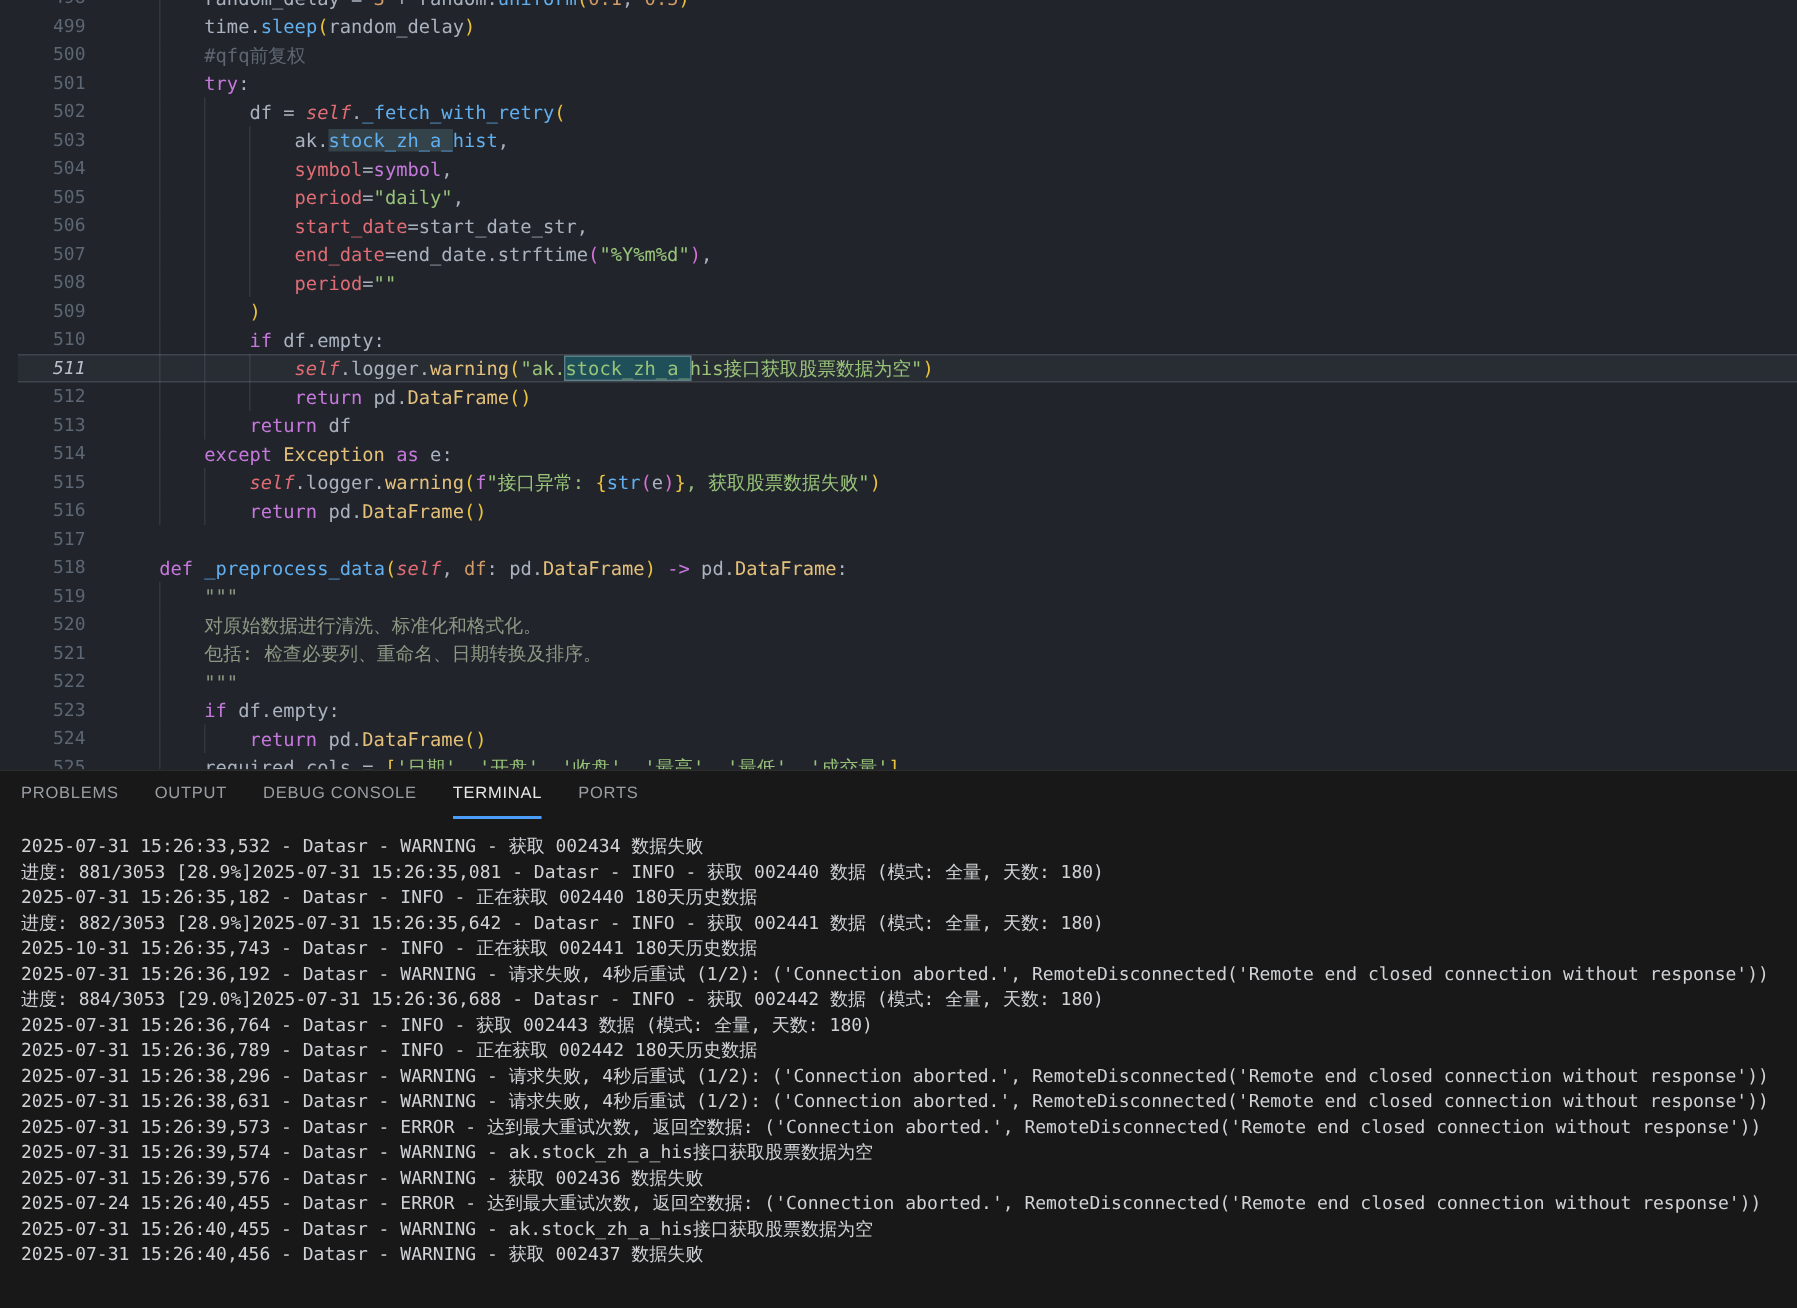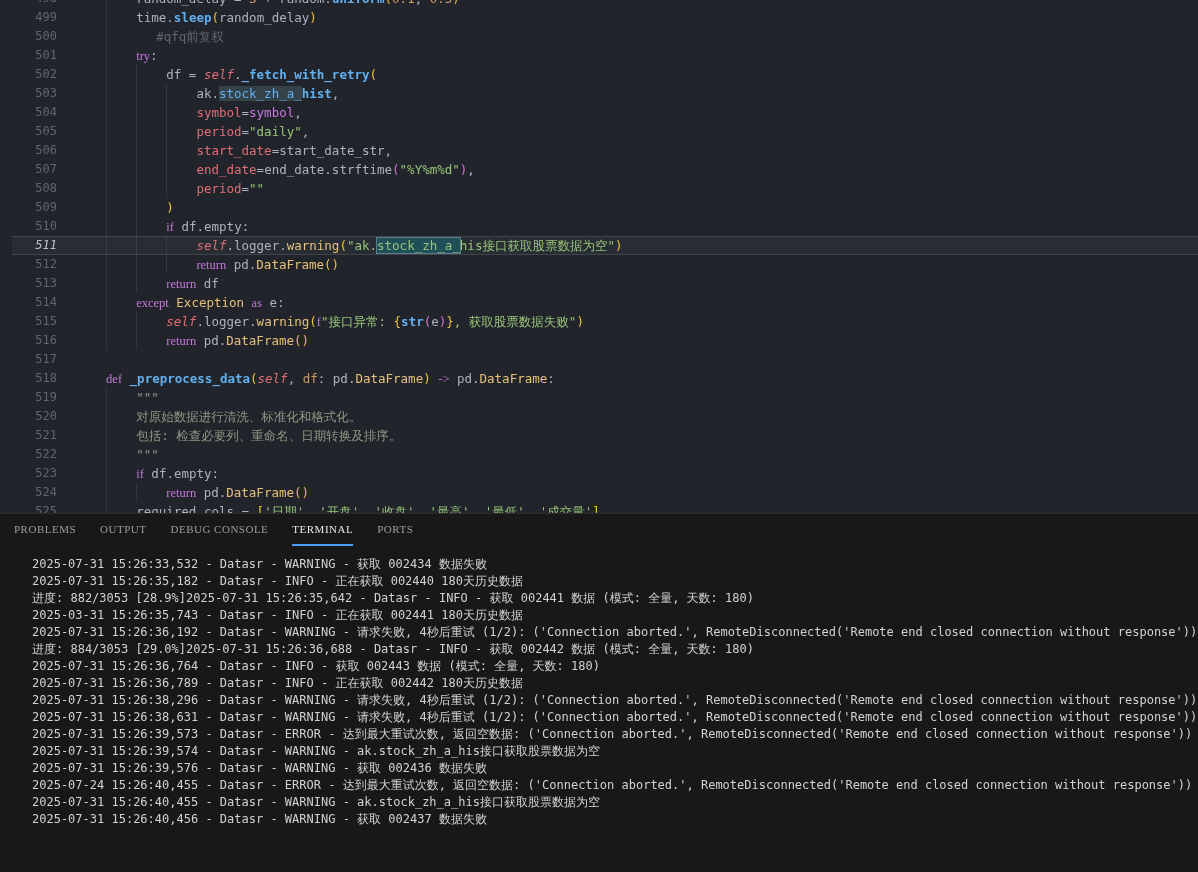--- a/index.html
+++ b/index.html
@@ -11,42 +11,42 @@
   .editor{position:absolute;top:0;left:12px;width:1198px;height:513px;overflow:hidden;background:#21252b;}
   .lines{margin-top:-11px;}
   .row{position:relative;height:19px;line-height:19px;white-space:pre;font-size:12.5px;width:1198px;}
   .row.cur{background:rgba(160,175,190,.06);
     box-shadow:inset 0 1px 0 rgba(175,185,200,.18), inset 0 -1px 0 rgba(175,185,200,.18);}
   .num{position:absolute;left:0;top:0;width:45px;text-align:right;color:#5d6673;font-size:12px;}
   .row.cur .num{color:#b8bfca;font-style:italic;}
   .code{position:absolute;left:64px;top:0;}
   .ig{display:inline-block;width:4ch;height:19px;vertical-align:top;box-sizing:border-box;}
   .ig.gl{border-left:1px solid rgba(171,178,191,.13);}
-  .t-k{color:var(--tok-k,#c678dd);font-family:Liberation Serif, serif;}
-  .t-f{color:var(--tok-f,#61afef);font-weight:bold;}
+  .t-k{color:var(--tok-k,#c678dd);}
+  .t-f{color:var(--tok-f,#61afef);}
   .t-y{color:var(--tok-y,#e5c07b);}
   .t-s{color:var(--tok-s,#98c379);}
   .t-d{color:var(--tok-d,#8d9884);}
-  .t-c{color:var(--tok-c,#5f6672);margin-left:20px;}
+  .t-c{color:var(--tok-c,#5f6672);}
   .t-p{color:var(--tok-p,#e06c75);}
   .t-i{color:var(--tok-i,#e06c75);font-style:italic;}
   .t-a{color:var(--tok-a,#c678dd);}
   .t-n{color:var(--tok-n,#d19a66);}
   .t-v{color:var(--tok-v,#abb2bf);}
   .t-g{color:var(--tok-g,#ebc23d);}
   .t-o{color:var(--tok-o,#d670d6);}
   .t-S{color:var(--tok-s,#98c379);background:var(--sel-bg,#1f4f58);outline:1px solid var(--sel-border,#5b808a);}
   .t-fh{color:var(--tok-f,#61afef);background:rgba(95,135,145,.30);}
   
   .panel{position:absolute;top:513px;left:0;width:1198px;height:359px;background:#181818;border-top:1px solid #2c2c2c;box-sizing:border-box;}
   .tabbar{height:32px;display:flex;align-items:stretch;padding-left:14px;gap:24px;}
-  .tab{font-family:Liberation Serif, serif;font-size:11px;letter-spacing:.5px;color:#9a9ea3;
+  .tab{font-family:Liberation Sans, sans-serif;font-size:11px;letter-spacing:.5px;color:#9a9ea3;
        display:flex;align-items:center;border-bottom:2px solid transparent;box-sizing:border-box;cursor:pointer;}
   .tab.active{color:#e8e8e8;border-bottom-color:var(--accent,#4a9df8);}
-  .term{padding:10px 0 0 32px;overflow:hidden;height:317px;}
+  .term{padding:10px 0 0 14px;overflow:hidden;height:317px;}
   .tline{height:17px;line-height:17px;font-size:12px;color:#d0d2d6;white-space:pre;}
 </style>
 </head>
 <body>
 
 <div class="editor">
   <div class="lines" id="editor-lines">
       <div class="row"><span class="num">498</span><span class="code"><span class="ig"></span><span class="ig gl"></span><span class="t-v">random_delay</span><span class="t-v"> = </span><span class="t-n">3</span><span class="t-v"> + </span><span class="t-v">random.</span><span class="t-f">uniform</span><span class="t-g">(</span><span class="t-n">0.1</span><span class="t-v">, </span><span class="t-n">0.5</span><span class="t-g">)</span></span></div>
       <div class="row"><span class="num">499</span><span class="code"><span class="ig"></span><span class="ig gl"></span><span class="t-v">time.</span><span class="t-f">sleep</span><span class="t-g">(</span><span class="t-v">random_delay</span><span class="t-g">)</span></span></div>
       <div class="row"><span class="num">500</span><span class="code"><span class="ig"></span><span class="ig gl"></span><span class="t-c">#qfq前复权</span></span></div>
@@ -81,23 +81,24 @@
 <div class="panel">
   <div class="tabbar" id="tabbar">
       <span class="tab">PROBLEMS</span>
       <span class="tab">OUTPUT</span>
       <span class="tab">DEBUG CONSOLE</span>
       <span class="tab active">TERMINAL</span>
       <span class="tab">PORTS</span>
     </div>
   <div class="term" id="terminal">
       <div class="tline">2025-07-31 15:26:33,532 - Datasr - WARNING - 获取 002434 数据失败</div>
+      <div class="tline">进度: 881/3053 [28.9%]2025-07-31 15:26:35,081 - Datasr - INFO - 获取 002440 数据 (模式: 全量, 天数: 180)</div>
       <div class="tline">2025-07-31 15:26:35,182 - Datasr - INFO - 正在获取 002440 180天历史数据</div>
       <div class="tline">进度: 882/3053 [28.9%]2025-07-31 15:26:35,642 - Datasr - INFO - 获取 002441 数据 (模式: 全量, 天数: 180)</div>
-      <div class="tline">2025-03-31 15:26:35,743 - Datasr - INFO - 正在获取 002441 180天历史数据</div>
+      <div class="tline">2025-10-31 15:26:35,743 - Datasr - INFO - 正在获取 002441 180天历史数据</div>
       <div class="tline">2025-07-31 15:26:36,192 - Datasr - WARNING - 请求失败, 4秒后重试 (1/2): ('Connection aborted.', RemoteDisconnected('Remote end closed connection without response'))</div>
       <div class="tline">进度: 884/3053 [29.0%]2025-07-31 15:26:36,688 - Datasr - INFO - 获取 002442 数据 (模式: 全量, 天数: 180)</div>
       <div class="tline">2025-07-31 15:26:36,764 - Datasr - INFO - 获取 002443 数据 (模式: 全量, 天数: 180)</div>
       <div class="tline">2025-07-31 15:26:36,789 - Datasr - INFO - 正在获取 002442 180天历史数据</div>
       <div class="tline">2025-07-31 15:26:38,296 - Datasr - WARNING - 请求失败, 4秒后重试 (1/2): ('Connection aborted.', RemoteDisconnected('Remote end closed connection without response'))</div>
       <div class="tline">2025-07-31 15:26:38,631 - Datasr - WARNING - 请求失败, 4秒后重试 (1/2): ('Connection aborted.', RemoteDisconnected('Remote end closed connection without response'))</div>
       <div class="tline">2025-07-31 15:26:39,573 - Datasr - ERROR - 达到最大重试次数, 返回空数据: ('Connection aborted.', RemoteDisconnected('Remote end closed connection without response'))</div>
       <div class="tline">2025-07-31 15:26:39,574 - Datasr - WARNING - ak.stock_zh_a_his接口获取股票数据为空</div>
       <div class="tline">2025-07-31 15:26:39,576 - Datasr - WARNING - 获取 002436 数据失败</div>
       <div class="tline">2025-07-24 15:26:40,455 - Datasr - ERROR - 达到最大重试次数, 返回空数据: ('Connection aborted.', RemoteDisconnected('Remote end closed connection without response'))</div>

